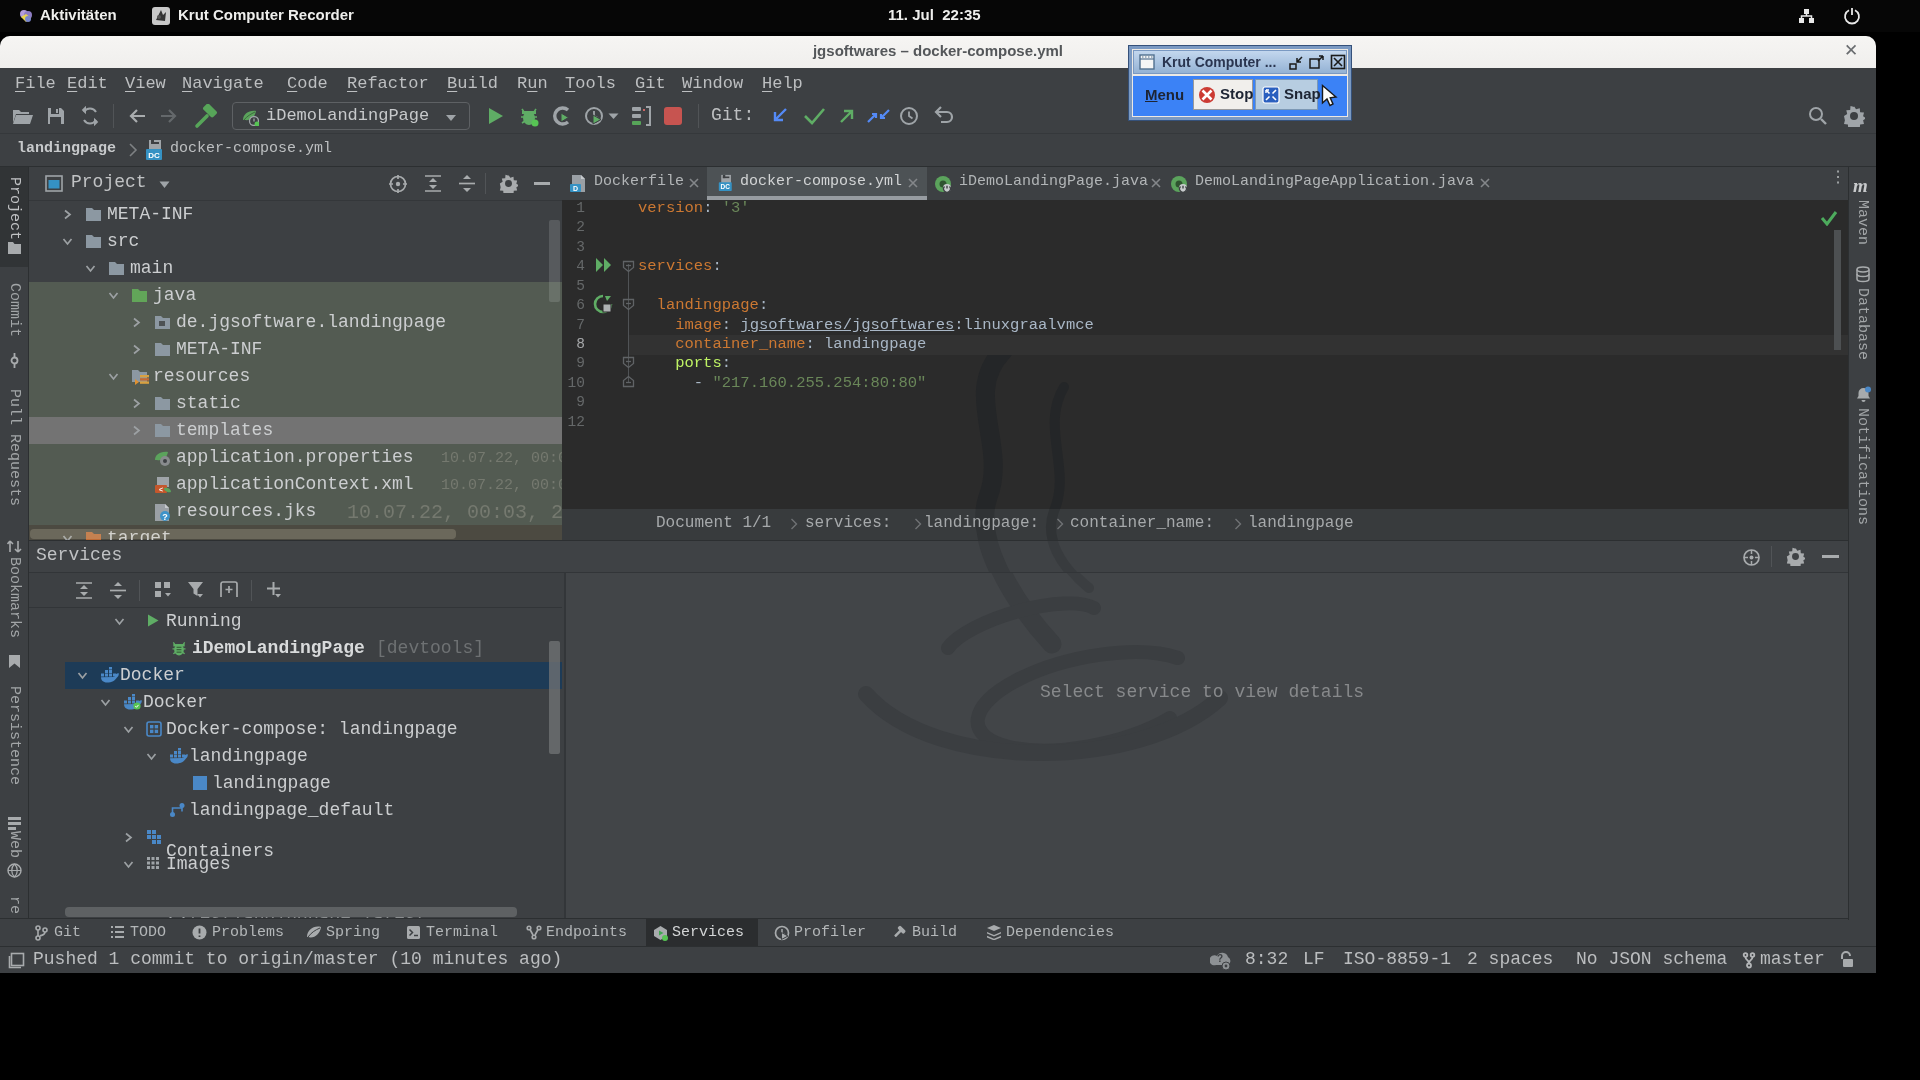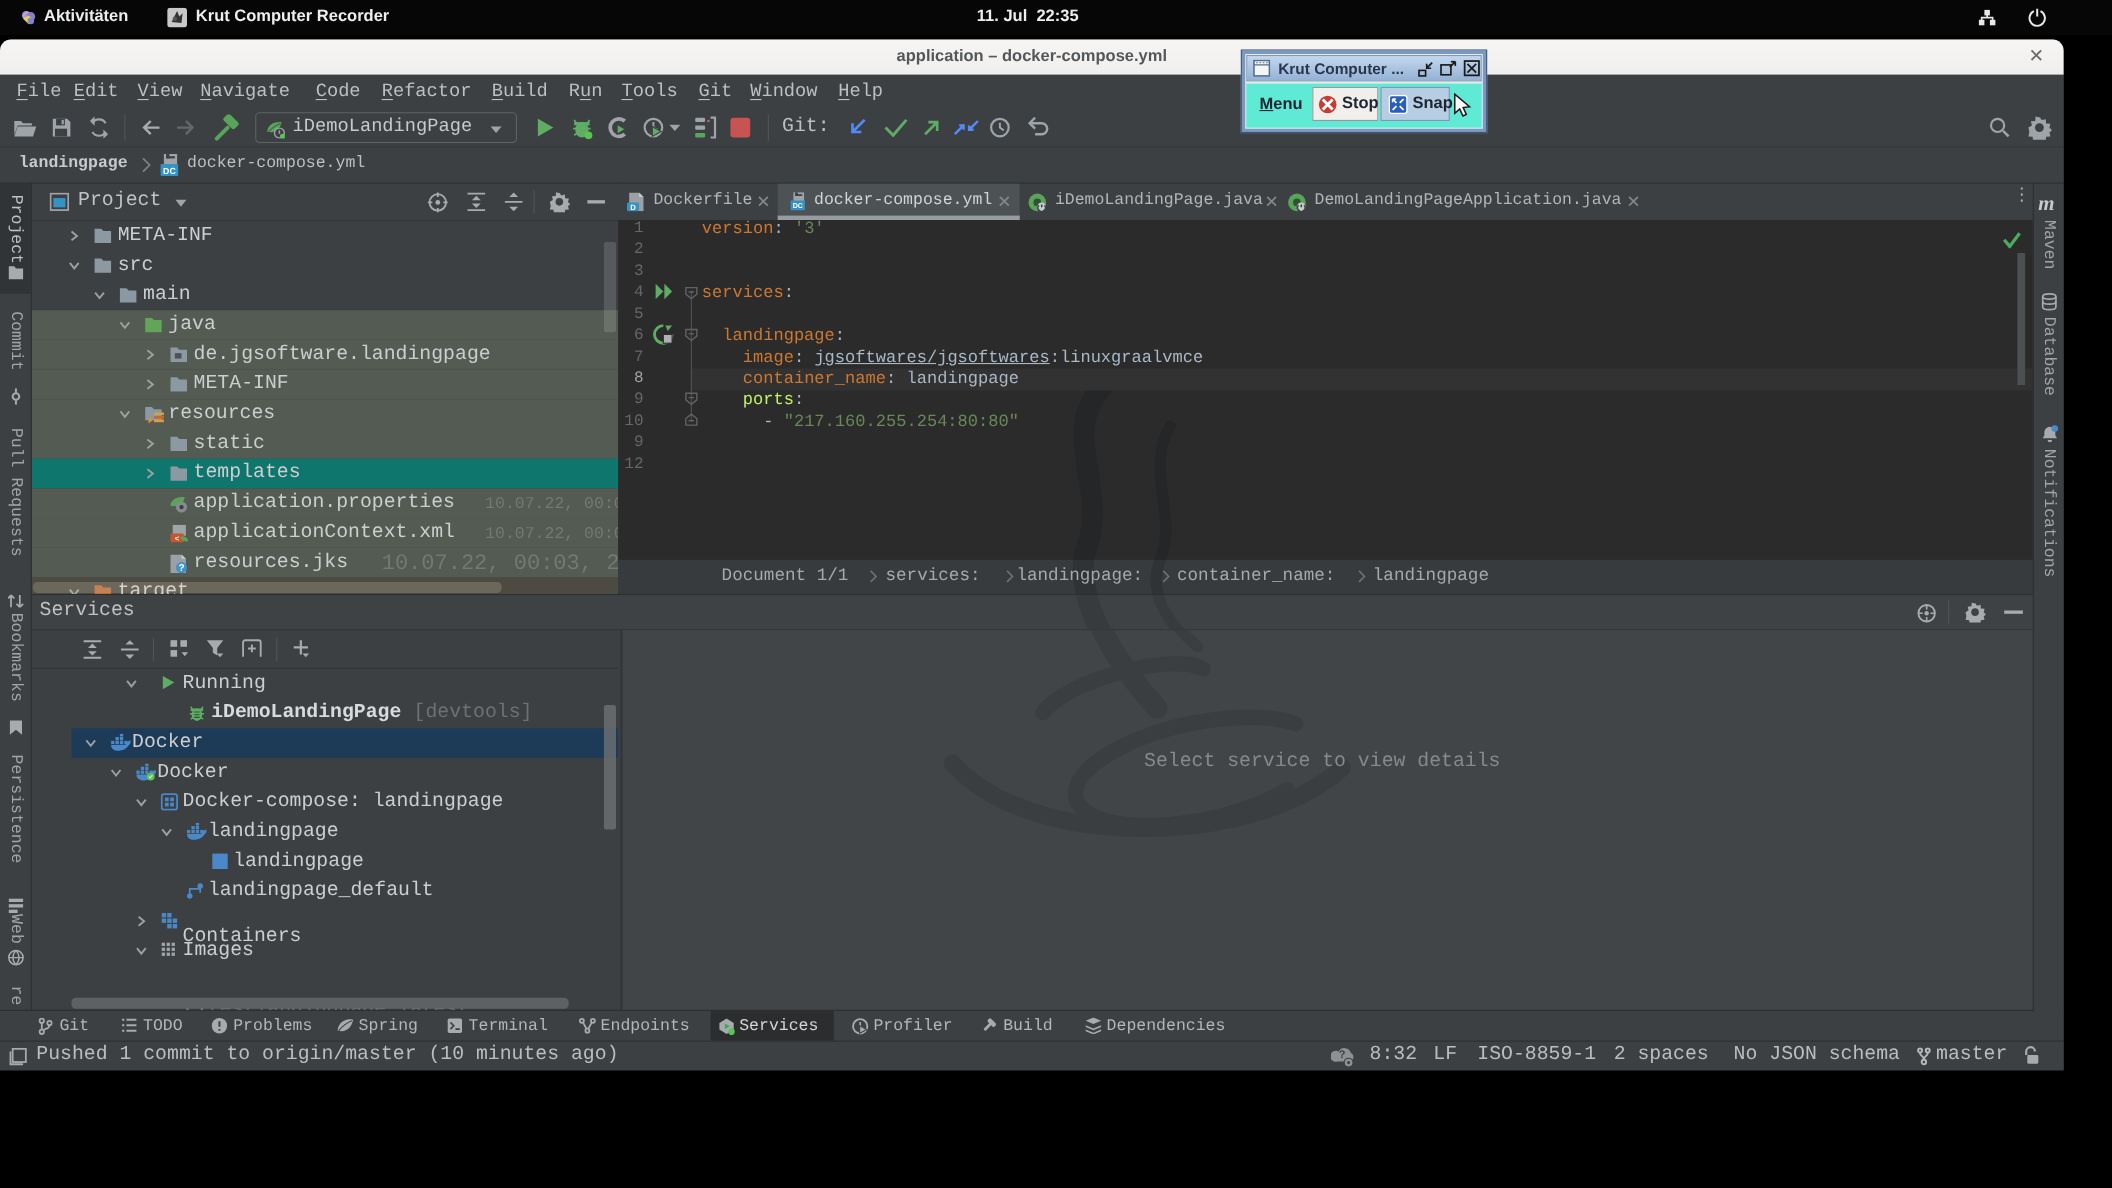--- a/index.html
+++ b/index.html
@@ -68,21 +68,21 @@
  <svg class="abs" style="left:1843px;top:7px" width="18" height="18" viewBox="0 0 18 18">
         <g fill="none" stroke="#e8e8e8" stroke-width="1.8">
           <path d="M6 3.2 A7 7 0 1 0 12 3.2"></path>
           <path d="M9 1 v7"></path>
         </g>
       </svg>
 </div>
 <div id="ide">
 
 <div id="titlebar">
-        <span class="t">application – docker-compose.yml</span>
+        <span class="t">jgsoftwares – docker-compose.yml</span>
         <span class="x">✕</span>
       </div>
 <div id="menubar">
         <span style="left:15px"><u>F</u>ile</span>
         <span style="left:67px"><u>E</u>dit</span>
         <span style="left:125px"><u>V</u>iew</span>
         <span style="left:182px"><u>N</u>avigate</span>
         <span style="left:287px"><u>C</u>ode</span>
         <span style="left:347px"><u>R</u>efactor</span>
         <span style="left:447px"><u>B</u>uild</span>
@@ -381,21 +381,21 @@
                 <path d="M3 1.5 L8 5.5 L3 9.5" fill="none" stroke="#9da1a4" stroke-width="1.7"></path>
               </svg>
             </span>
             <span class="abs" style="left:125px;top:6px">
               <svg width="17" height="15" viewBox="0 0 17 15">
                 <path d="M1 1 h6 l2 2 h7 v11 H1 Z" fill="#8c98a2"></path>
               </svg>
             </span>
             <span class="abs" style="left:147px;top:0px">static</span>
           </div>
-          <div class="trow" style="left:0;top:216px;width:627px;background:#0f766e;">
+          <div class="trow" style="left:0;top:216px;width:627px;background:#737373;">
             <span class="abs" style="left:102px;top:8px">
               <svg width="11" height="11" viewBox="0 0 11 11" style="display:block">
                 <path d="M3 1.5 L8 5.5 L3 9.5" fill="none" stroke="#9da1a4" stroke-width="1.7"></path>
               </svg>
             </span>
             <span class="abs" style="left:125px;top:6px">
               <svg width="17" height="15" viewBox="0 0 17 15">
                 <path d="M1 1 h6 l2 2 h7 v11 H1 Z" fill="#8c98a2"></path>
               </svg>
             </span>
@@ -1044,21 +1044,21 @@
         </svg>
   <svg class="abs" style="left:174px;top:4px" width="17" height="16" viewBox="0 0 17 16">
           <rect x="2" y="4" width="9" height="9" fill="none" stroke="#1a1a1a" stroke-width="1.5"></rect>
           <path d="M10 6 L15 1 M15 1 h-4 M15 1 v4" stroke="#1a1a1a" stroke-width="1.5" fill="none"></path>
         </svg>
   <svg class="abs" style="left:196px;top:3px" width="16" height="16" viewBox="0 0 16 16">
           <rect x="1.5" y="1.5" width="13" height="13" fill="none" stroke="#1a1a1a" stroke-width="1.6"></rect>
           <path d="M4 4 L12 12 M12 4 L4 12" stroke="#1a1a1a" stroke-width="1.6"></path>
         </svg>
  </div>
- <div class="abs" style="left:4px;top:30px;width:214px;height:40px;background:#5eead4">
+ <div class="abs" style="left:4px;top:30px;width:214px;height:40px;background:#3b82f6">
   <span class="abs" style="left:12px;top:10px;font-family:'Liberation Sans',sans-serif;font-weight:bold;font-size:15px;color:#1d2433"><u>M</u>enu</span>
   <div class="abs" style="left:60px;top:3px;width:60px;height:31px;background:#f1efec;border:1px solid #99999b">
     <svg class="abs" style="left:4px;top:6px" width="18" height="18" viewBox="0 0 18 18">
             <circle cx="9" cy="9" r="8" fill="#cc3b33"></circle>
             <path d="M4.5 4.5 L13.5 13.5 M13.5 4.5 L4.5 13.5" stroke="#fff" stroke-width="2.6"></path>
           </svg>
     <span class="abs" style="left:26px;top:5px;font-family:'Liberation Sans',sans-serif;font-weight:bold;font-size:15px;color:#1d2433">Stop</span>
   </div>
   <div class="abs" style="left:122px;top:3px;width:63px;height:31px;background:#b7cde1;border:1px solid #7c98b5">
     <svg class="abs" style="left:6px;top:6px" width="18" height="18" viewBox="0 0 18 18">

